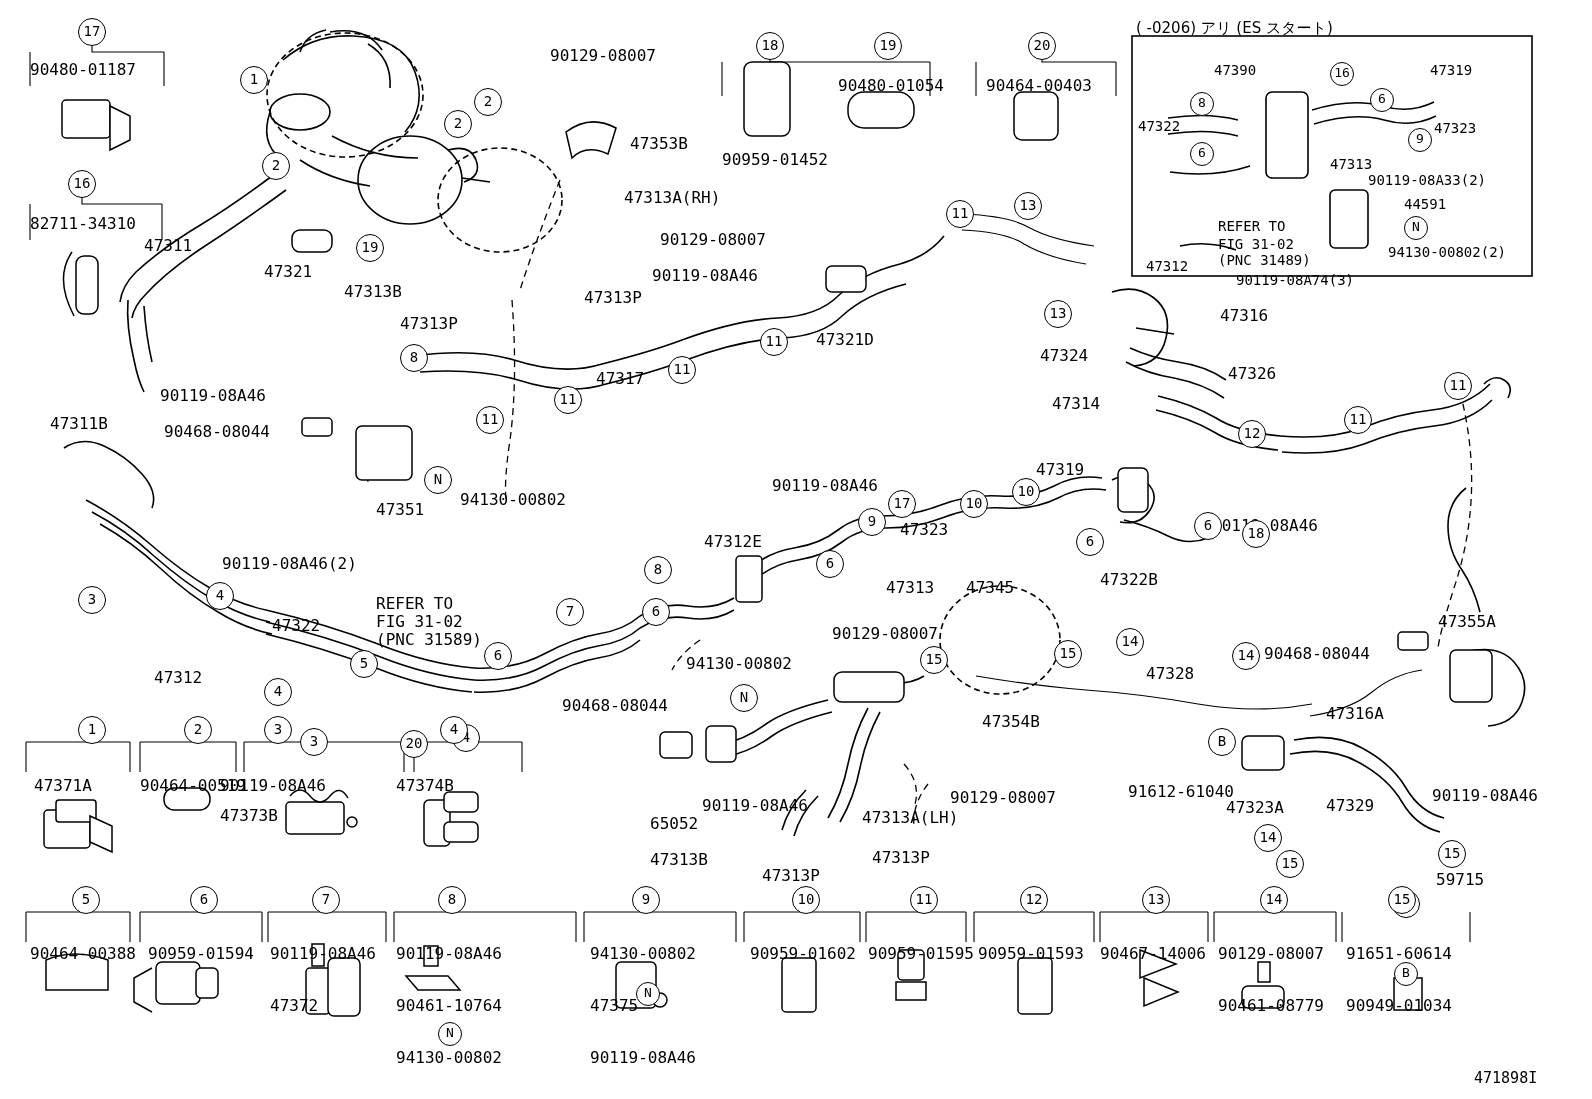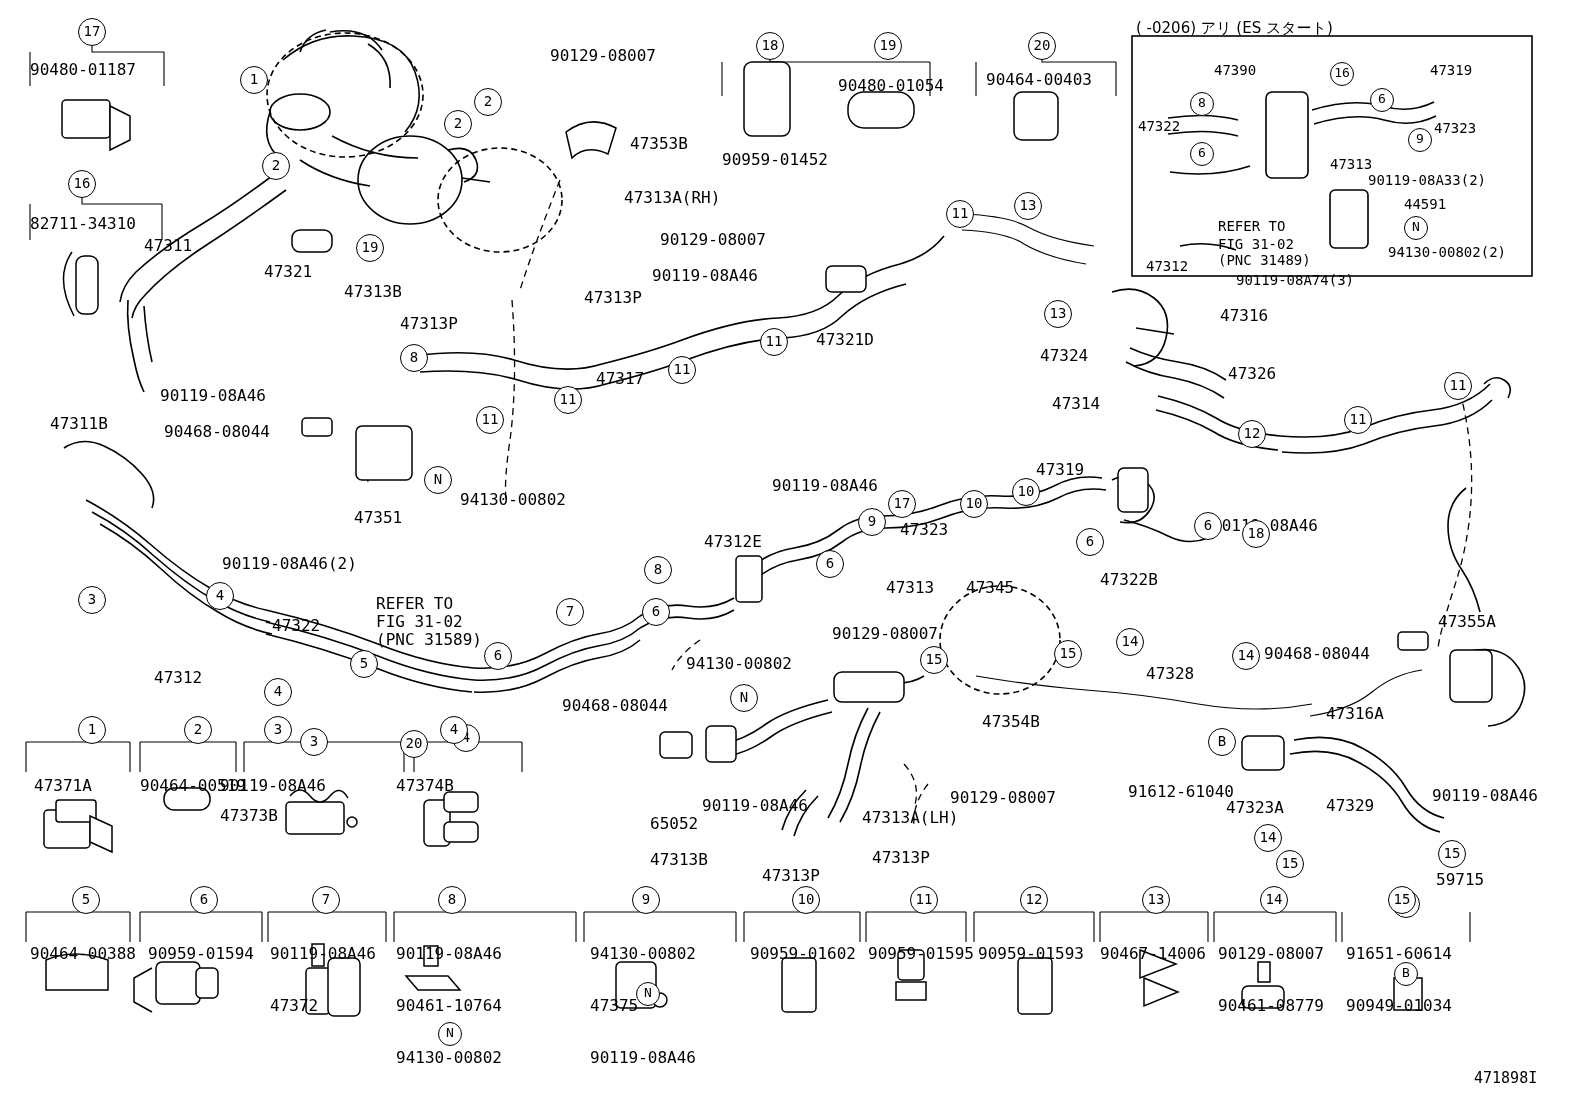--- a/index.html
+++ b/index.html
@@ -224,41 +224,41 @@
     <rect x="1330" y="190" width="38" height="58" rx="5" fill="#fff"></rect>
     <path d="M1180 246 q28 -6 56 4"></path>
   </g>
 </svg>
 
 <div id="labels">
       <div class="lbl" style="left: 30px; top: 62px;">90480-01187</div>
       <div class="lbl" style="left: 550px; top: 48px;">90129-08007</div>
       <div class="lbl" style="left: 630px; top: 136px;">47353B</div>
       <div class="lbl" style="left: 838px; top: 78px;">90480-01054</div>
-      <div class="lbl" style="left: 986px; top: 72px;">90464-00403</div>
+      <div class="lbl" style="left: 986px; top: 78px;">90464-00403</div>
       <div class="lbl" style="left: 722px; top: 152px;">90959-01452</div>
       <div class="lbl" style="left: 30px; top: 216px;">82711-34310</div>
       <div class="lbl" style="left: 144px; top: 238px; text-align: center;">47311</div>
       <div class="lbl" style="left: 264px; top: 264px;">47321</div>
       <div class="lbl" style="left: 624px; top: 190px;">47313A(RH)</div>
       <div class="lbl" style="left: 660px; top: 232px;">90129-08007</div>
       <div class="lbl" style="left: 344px; top: 284px;">47313B</div>
       <div class="lbl" style="left: 584px; top: 290px;">47313P</div>
       <div class="lbl" style="left: 400px; top: 316px;">47313P</div>
       <div class="lbl" style="left: 652px; top: 268px;">90119-08A46</div>
       <div class="lbl" style="left: 816px; top: 332px;">47321D</div>
       <div class="lbl" style="left: 596px; top: 371px;">47317</div>
       <div class="lbl" style="left: 1220px; top: 308px;">47316</div>
       <div class="lbl" style="left: 1040px; top: 348px;">47324</div>
       <div class="lbl" style="left: 1228px; top: 366px;">47326</div>
       <div class="lbl" style="left: 1052px; top: 396px;">47314</div>
       <div class="lbl" style="left: 160px; top: 388px;">90119-08A46</div>
       <div class="lbl" style="left: 164px; top: 424px;">90468-08044</div>
       <div class="lbl" style="left: 50px; top: 416px;">47311B</div>
-      <div class="lbl" style="left: 354px; top: 502px; margin-top: 8px;">47351</div>
+      <div class="lbl" style="left: 376px; top: 502px;">47351</div>
       <div class="lbl" style="left: 460px; top: 492px;">94130-00802</div>
       <div class="lbl" style="left: 222px; top: 556px;">90119-08A46(2)</div>
       <div class="lbl" style="left: 272px; top: 618px;">47322</div>
       <div class="lbl" style="left: 154px; top: 670px;">47312</div>
       <div class="lbl" style="left: 376px; top: 596px;">REFER TO</div>
       <div class="lbl" style="left: 376px; top: 614px;">FIG 31-02</div>
       <div class="lbl" style="left: 376px; top: 632px;">(PNC 31589)</div>
       <div class="lbl" style="left: 704px; top: 534px;">47312E</div>
       <div class="lbl" style="left: 772px; top: 478px;">90119-08A46</div>
       <div class="lbl" style="left: 1036px; top: 462px;">47319</div>

